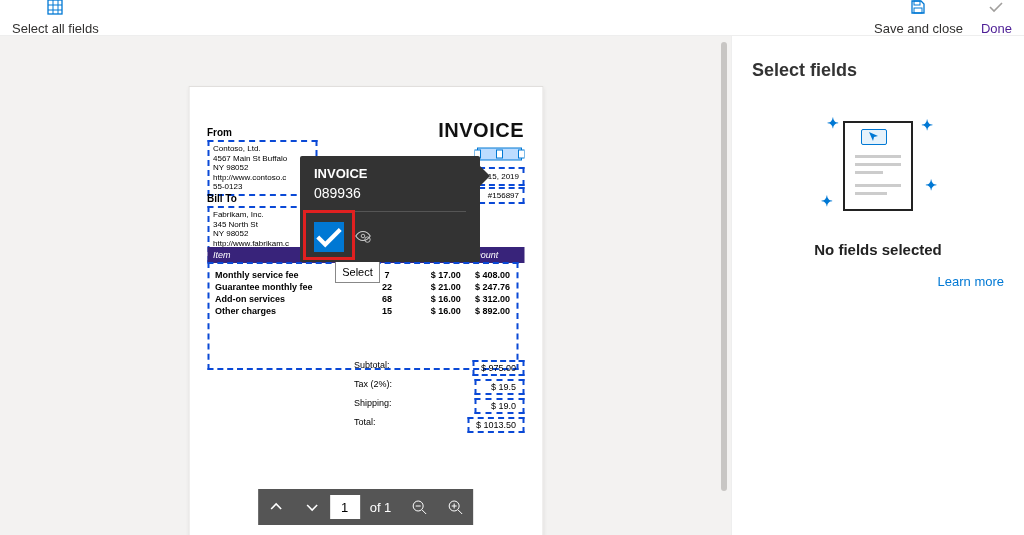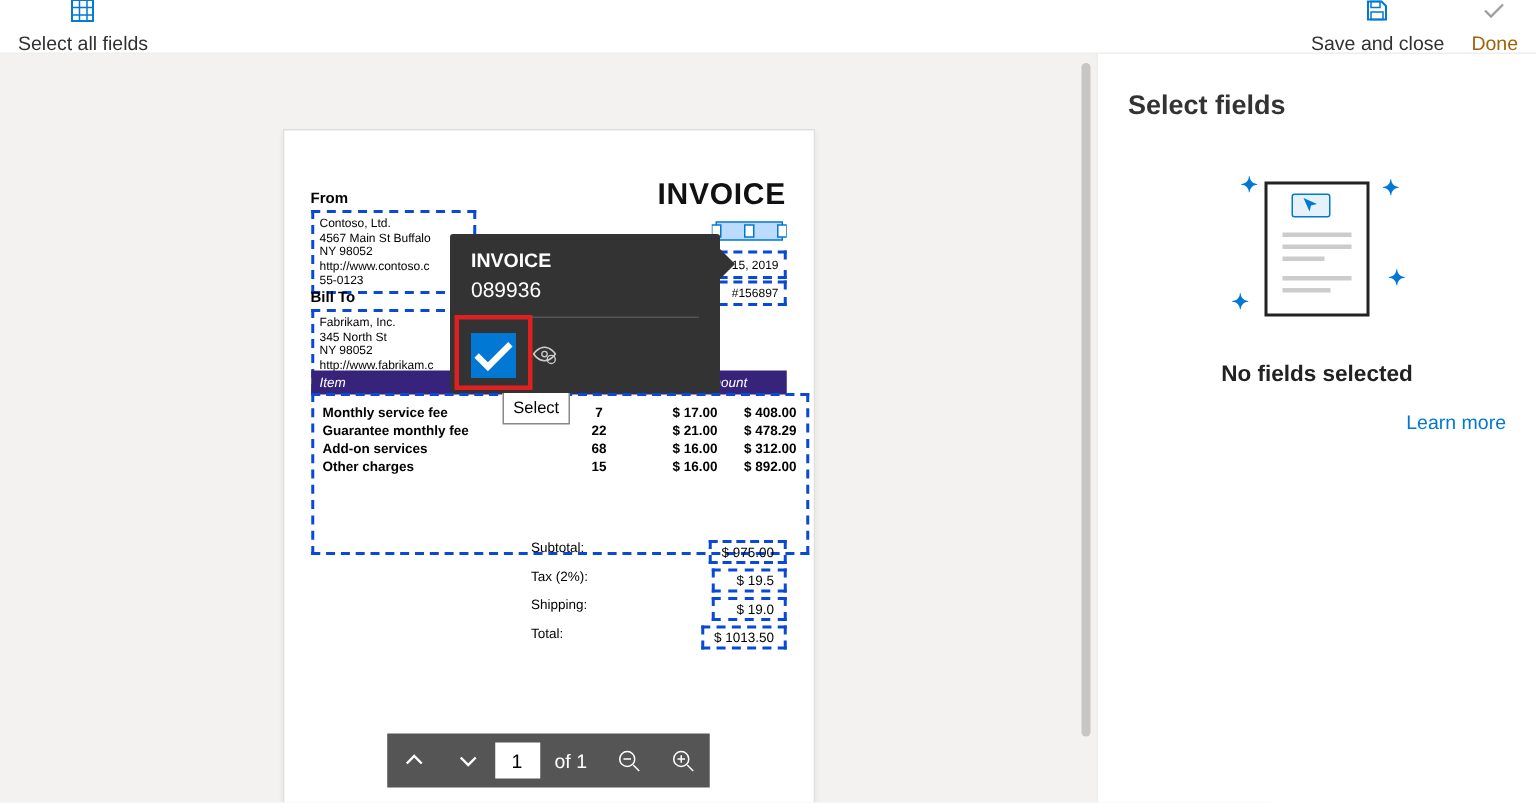--- a/index.html
+++ b/index.html
@@ -11,21 +11,21 @@
     border-bottom: 1px solid #eee;
     display: flex;
     align-items: center;
     padding: 0 12px;
     justify-content: space-between;
     font-size: 13px;
     color: #323130;
   }
   .topbar .left, .topbar .right { display: flex; align-items: center; gap: 18px; }
   .topbar .btn { display: flex; align-items: center; gap: 6px; cursor: pointer; flex-direction: column; }
-  .topbar .btn.disabled { color: #a16207; cursor: default; }
+  .topbar .btn.disabled { color: #4c1d95; cursor: default; }
   .topbar svg { width: 16px; height: 16px; }
 
   .content {
     display: flex;
     height: calc(100% - 36px);
   }
 
   .doc-area {
     width: 732px;
     background: #f3f2f1;
@@ -85,21 +85,21 @@
     background: #38237a;
     color:#fff;
     font-size:9px;
     padding:3px 6px;
     font-style: italic;
   }
   .table-head .c1{flex:3;} .table-head .c2{flex:1; text-align:center;} .table-head .c3{flex:1; text-align:right;} .table-head .c4{flex:1; text-align:left;font-style:italic;}
 
   .table-body {
     position:absolute;
-    top:175px; left:18px; right:3px;
+    top:175px; left:18px; right:24px;
     border:2px dashed #0a49d6;
     padding:4px 6px 50px 6px;
     font-size:9px;
   }
   .row{display:flex; margin:2px 0; font-weight:600;}
   .row .c1{flex:3;} .row .c2{flex:1; text-align:center;} .row .c3{flex:1; text-align:right;} .row .c4{flex:1; text-align:right;}
   .totals{ position:absolute; top: 270px; right:18px; width:170px; font-size:9px;}
   .totals .trow{display:flex; justify-content:space-between; margin:3px 0;}
   .totals .trow .amt{ border:2px dashed #0a49d6; padding:1px 6px; min-width:50px; text-align:right;}
 
@@ -252,21 +252,21 @@
           <div class="row">
               <div class="c1">Monthly service fee</div>
               <div class="c2">7</div>
               <div class="c3">$ 17.00</div>
               <div class="c4">$ 408.00</div>
             </div>
           <div class="row">
               <div class="c1">Guarantee monthly fee</div>
               <div class="c2">22</div>
               <div class="c3">$ 21.00</div>
-              <div class="c4">$ 478.29</div>
+              <div class="c4">$ 247.76</div>
             </div>
           <div class="row">
               <div class="c1">Add-on services</div>
               <div class="c2">68</div>
               <div class="c3">$ 16.00</div>
               <div class="c4">$ 312.00</div>
             </div>
           <div class="row">
               <div class="c1">Other charges</div>
               <div class="c2">15</div>

